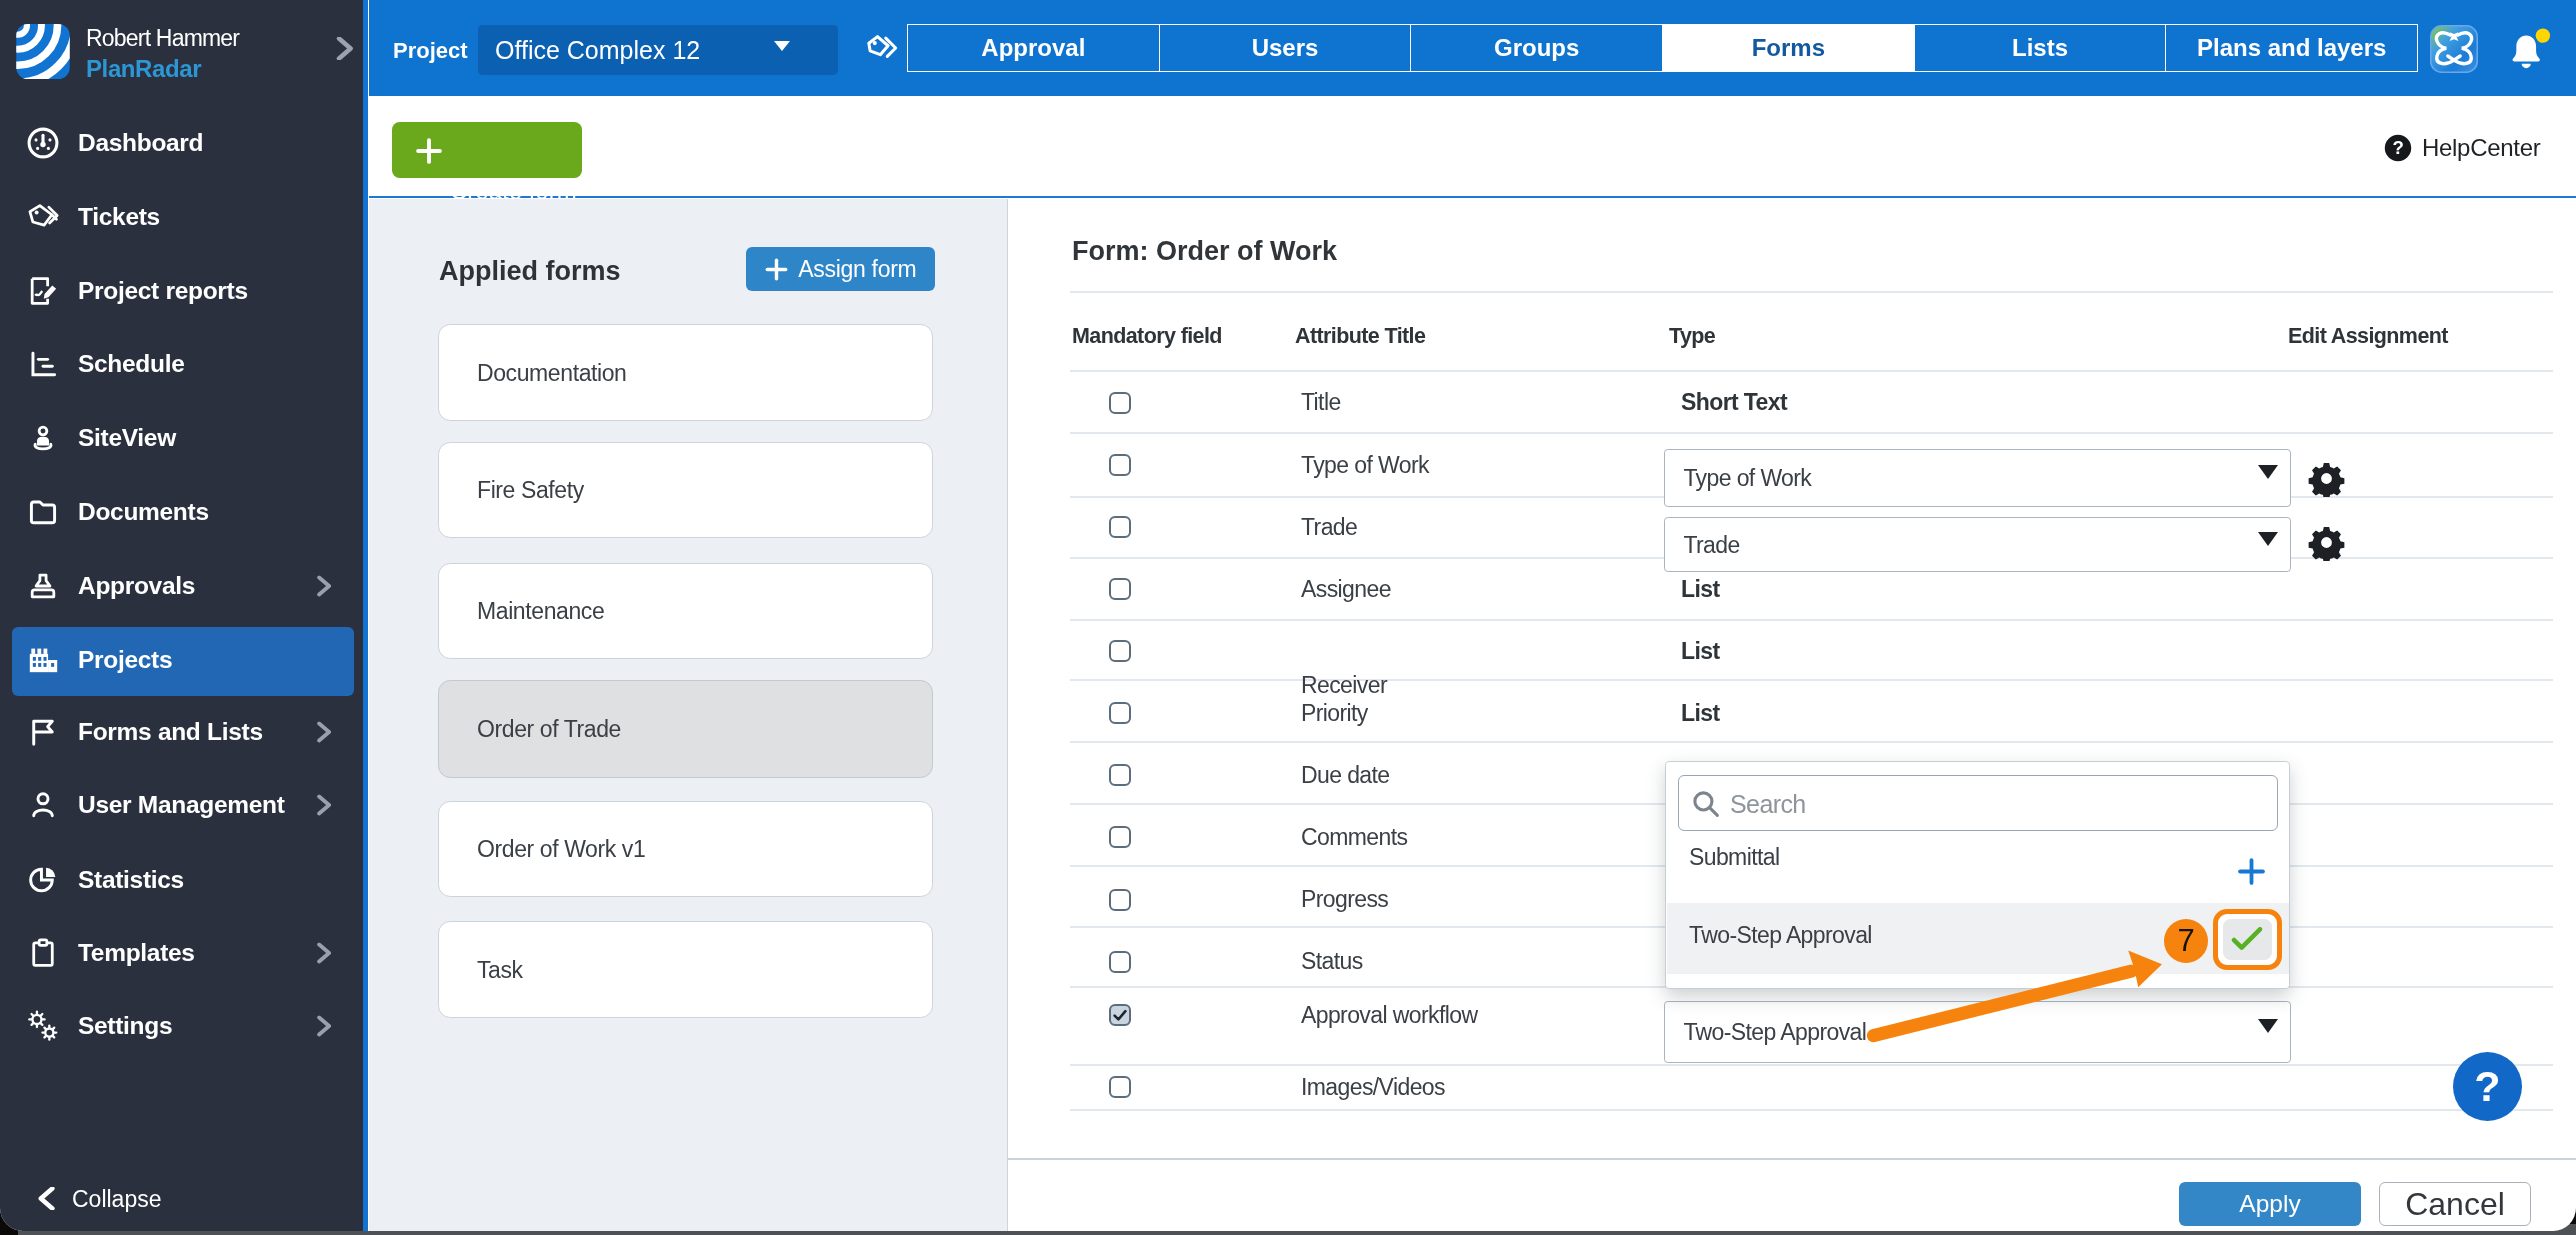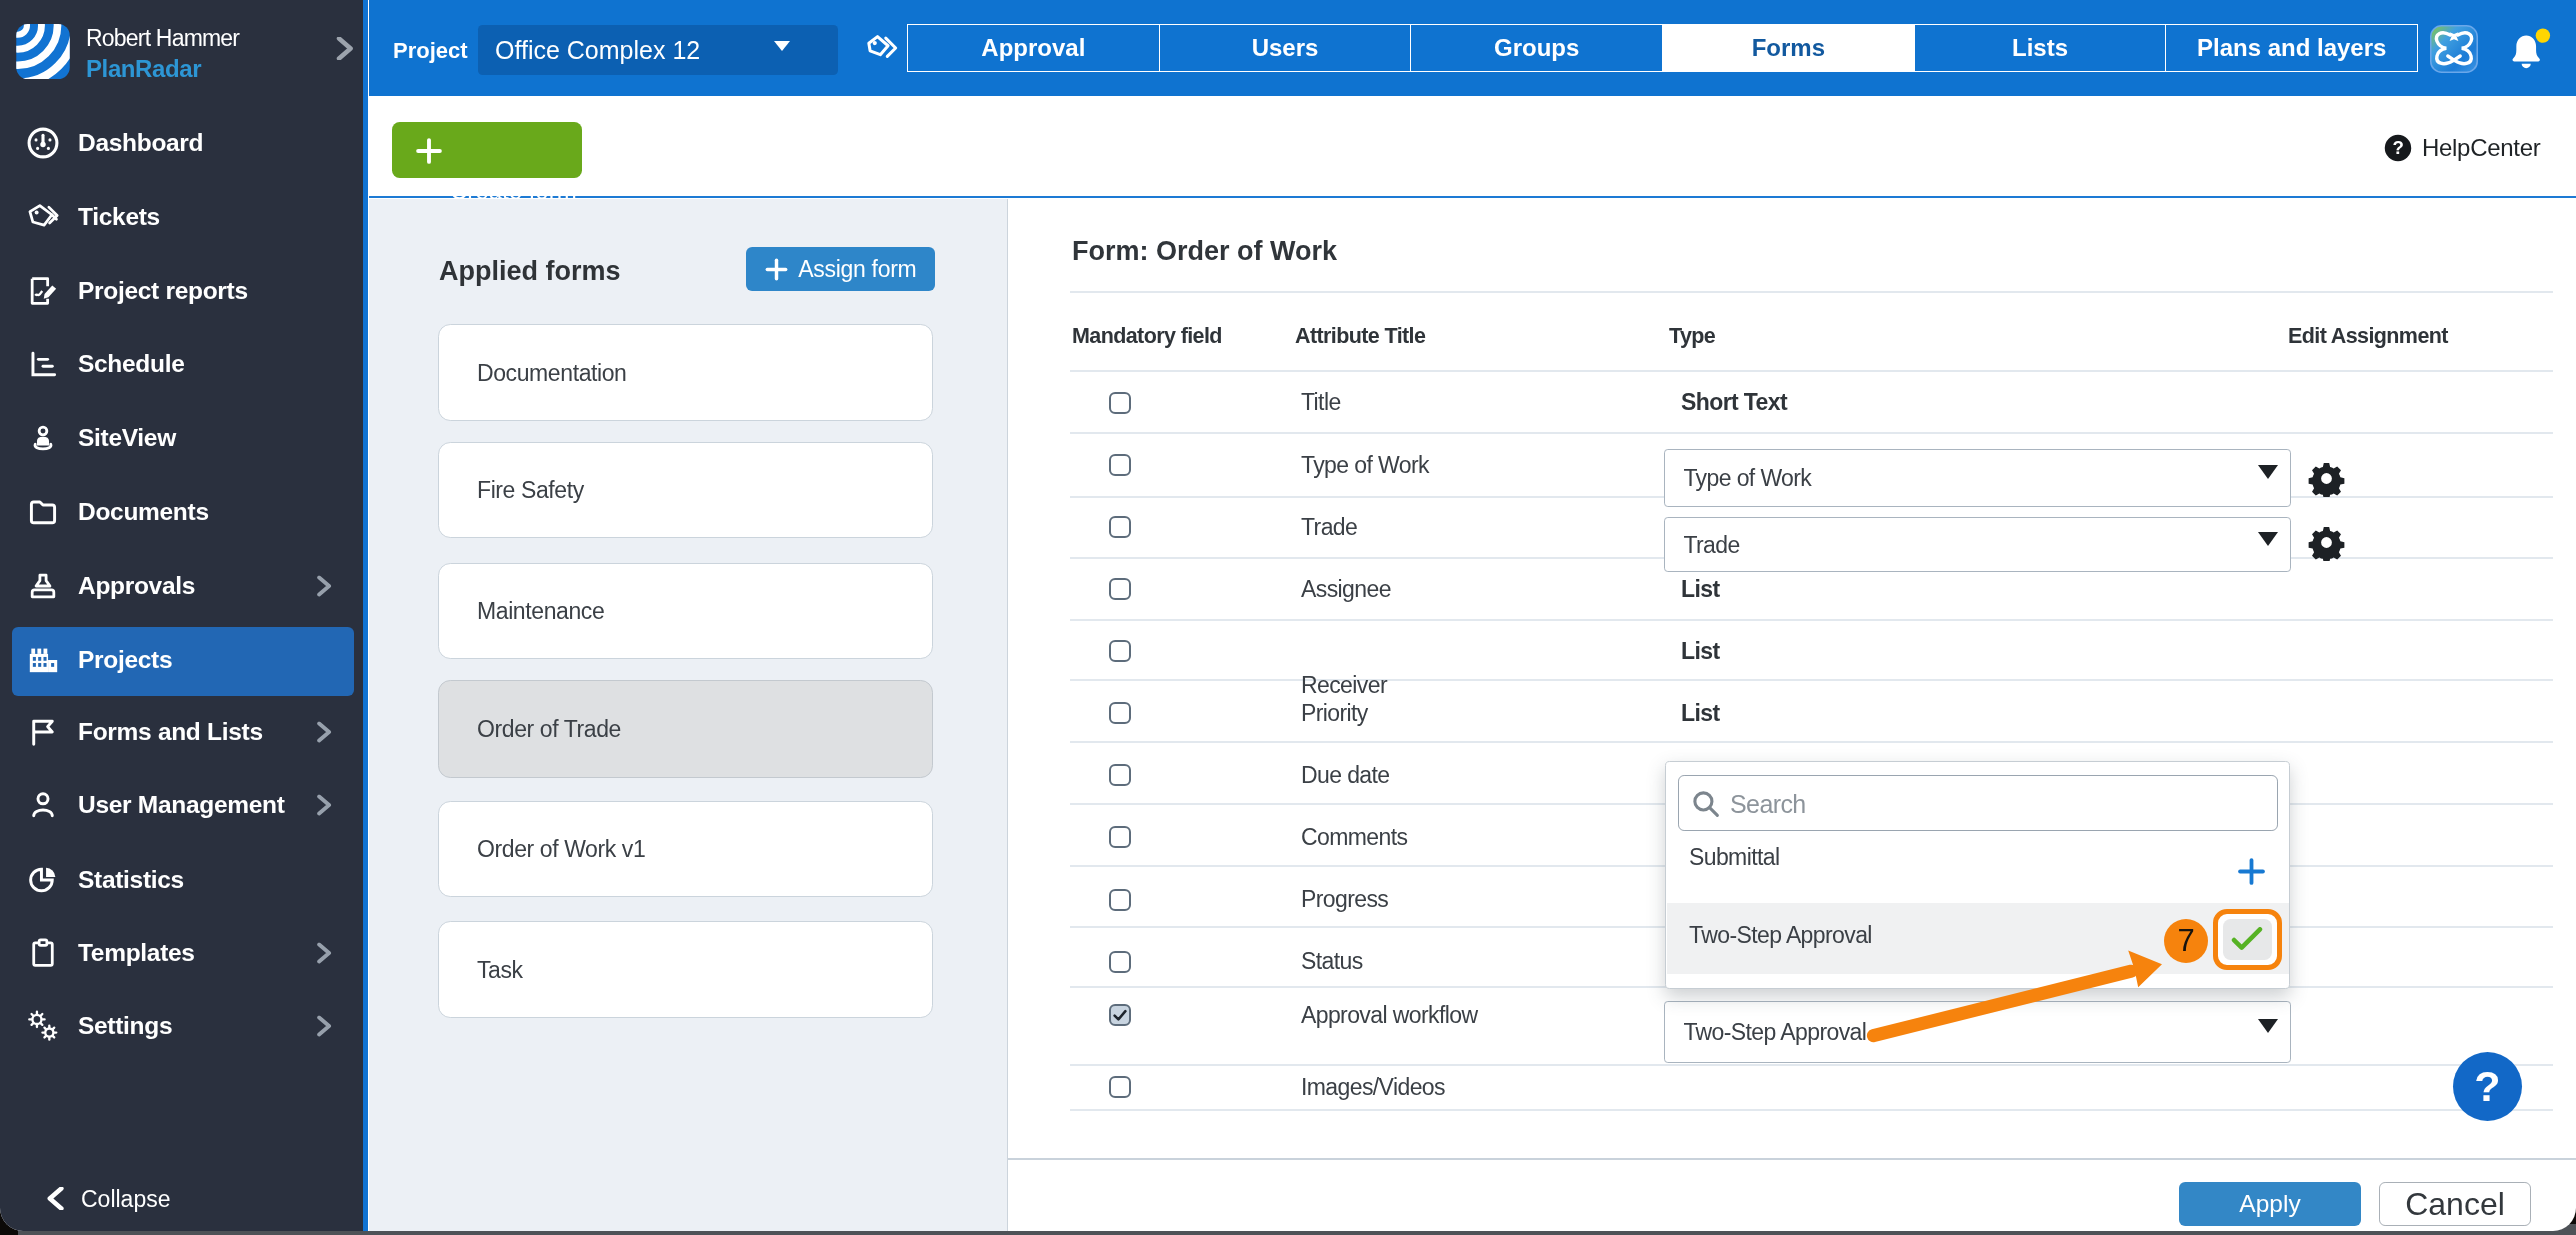--- a/index.html
+++ b/index.html
@@ -251,21 +251,21 @@
               <line x1="38.7" y1="26.3" x2="36.8" y2="28.2"></line>
               <line x1="27.2" y1="37.8" x2="25.3" y2="39.7"></line>
             </g>
           </g>
         </svg>
       <span class="lbl">Settings</span>
       <svg class="chev" width="17" height="21.5" viewBox="0 0 22 28">
           <polyline points="4,3 17,14 4,25" fill="none" stroke="#97a0ac" stroke-width="5" stroke-linecap="round" stroke-linejoin="round"></polyline>
         </svg>
       </div>
-    <div class="abs" style="left:12px;top:1162px;width:424px;height:74px;">
+    <div class="abs" style="left:3px;top:1162px;width:424px;height:74px;">
       <svg class="abs" style="left:34px;top:25px;" width="18.4" height="23" viewBox="0 0 24 30">
           <polyline points="20,2 5,15 20,28" fill="none" stroke="#fff" stroke-width="6" stroke-linecap="round" stroke-linejoin="round"></polyline>
         </svg>
       <span class="abs" style="left:69px;top:50%;transform:translateY(-50%);font-size:23px;color:#fff;">Collapse</span>
     </div>
   </div>
   <div class="abs" id="sideblue"></div>
 
   <div class="abs" id="project-lbl">Project</div>
   <div class="abs" id="project-dd">

